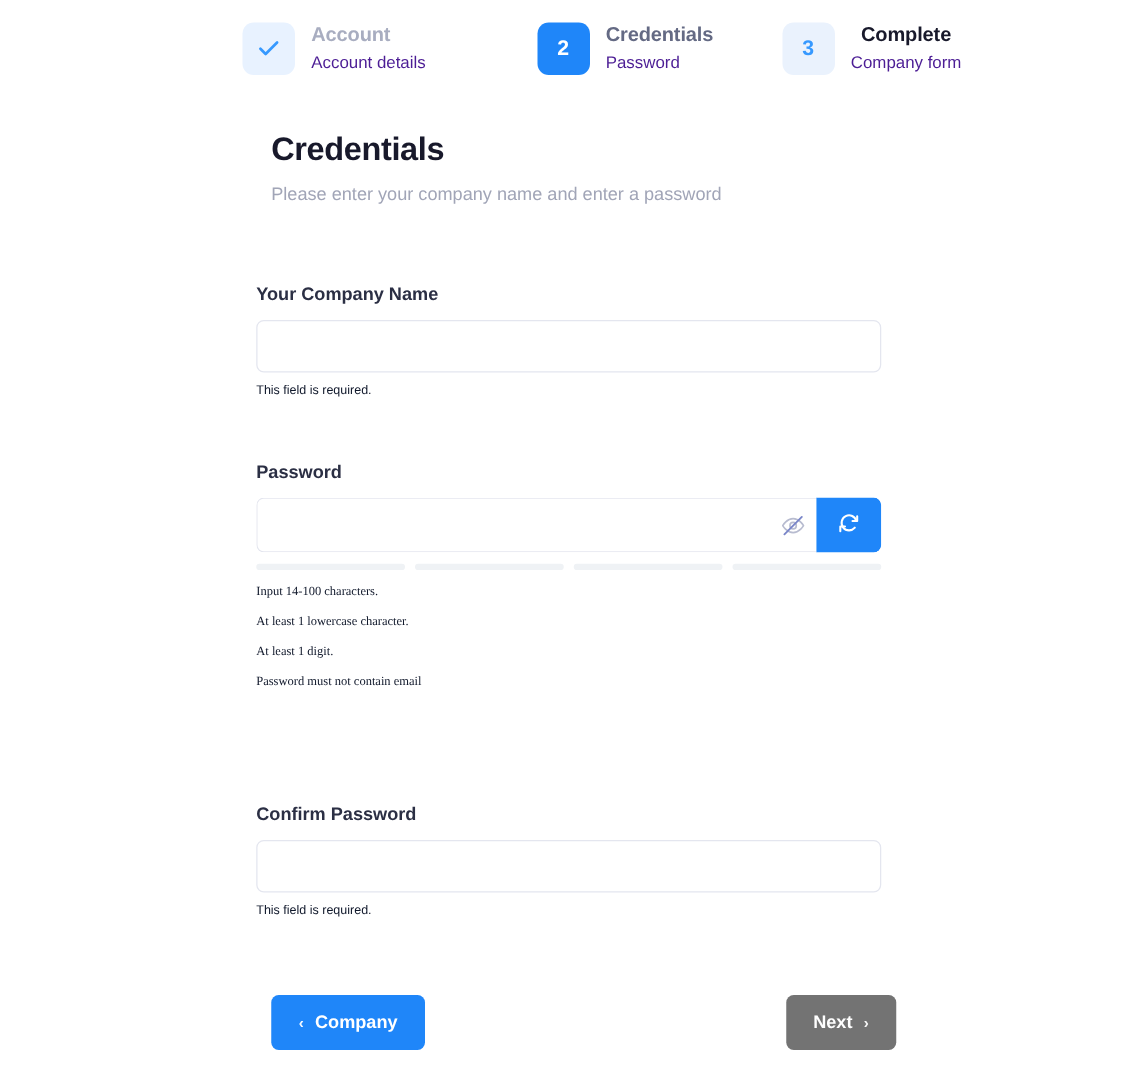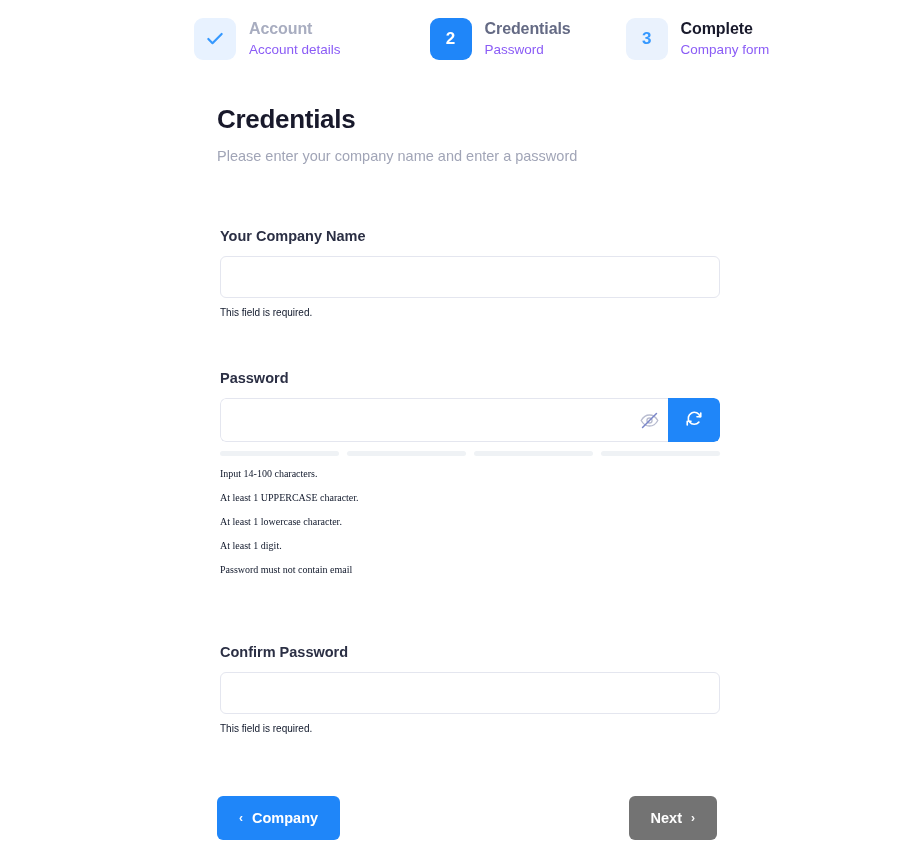--- a/index.html
+++ b/index.html
@@ -57,45 +57,45 @@
   .badge-done svg { display: block; }
 
   .step-text { line-height: 1.25; }
   .step-title {
     font-size: 16px;
     font-weight: 700;
     letter-spacing: -0.1px;
   }
   .step-title.muted   { color: #a8adc0; }
   .step-title.current { color: #646a84; }
-  .step-title.dark    { color: #18192b; }
+  .step-title.dark    { color: #18192b; text-align: center; }
   .step-sub {
     font-size: 13.5px;
-    color: #8b5cf6;
+    color: #4c1d95;
     margin-top: 3px;
     font-weight: 400;
   }
 
   
   .form-head { position: absolute; left: 217px; top: 104px; }
   .form-title {
     font-size: 26px;
     font-weight: 700;
     color: #18192b;
     letter-spacing: -0.3px;
     margin: 0;
   }
   .form-desc {
     font-size: 14.5px;
     color: #a1a5b7;
     margin: 13px 0 0 0;
   }
 
   
-  .field { position: absolute; left: 220px; width: 500px; }
+  .field { position: absolute; left: 205px; width: 500px; }
   .field-label {
     font-size: 14.5px;
     font-weight: 600;
     color: #2b2f44;
     display: block;
     margin-bottom: 12px;
   }
   .text-input {
     width: 500px;
     height: 42px;
@@ -296,21 +296,20 @@
 
     <div class="meter">
       <div class="meter-seg"></div>
       <div class="meter-seg"></div>
       <div class="meter-seg"></div>
       <div class="meter-seg"></div>
     </div>
 
     <div class="rules">
       <div class="err">Input 14-100 characters.</div>
-      <div class="err">At least 1 UPPERCASE character.</div>
       <div class="err">At least 1 lowercase character.</div>
       <div class="err">At least 1 digit.</div>
       <div class="err">Password must not contain email</div>
     </div>
   </div>
 
   <div class="field" style="top:644px;">
     <label class="field-label">Confirm Password</label>
     <input class="text-input" type="password" value="" placeholder="" style="">
     <div class="err">This field is required.</div>

